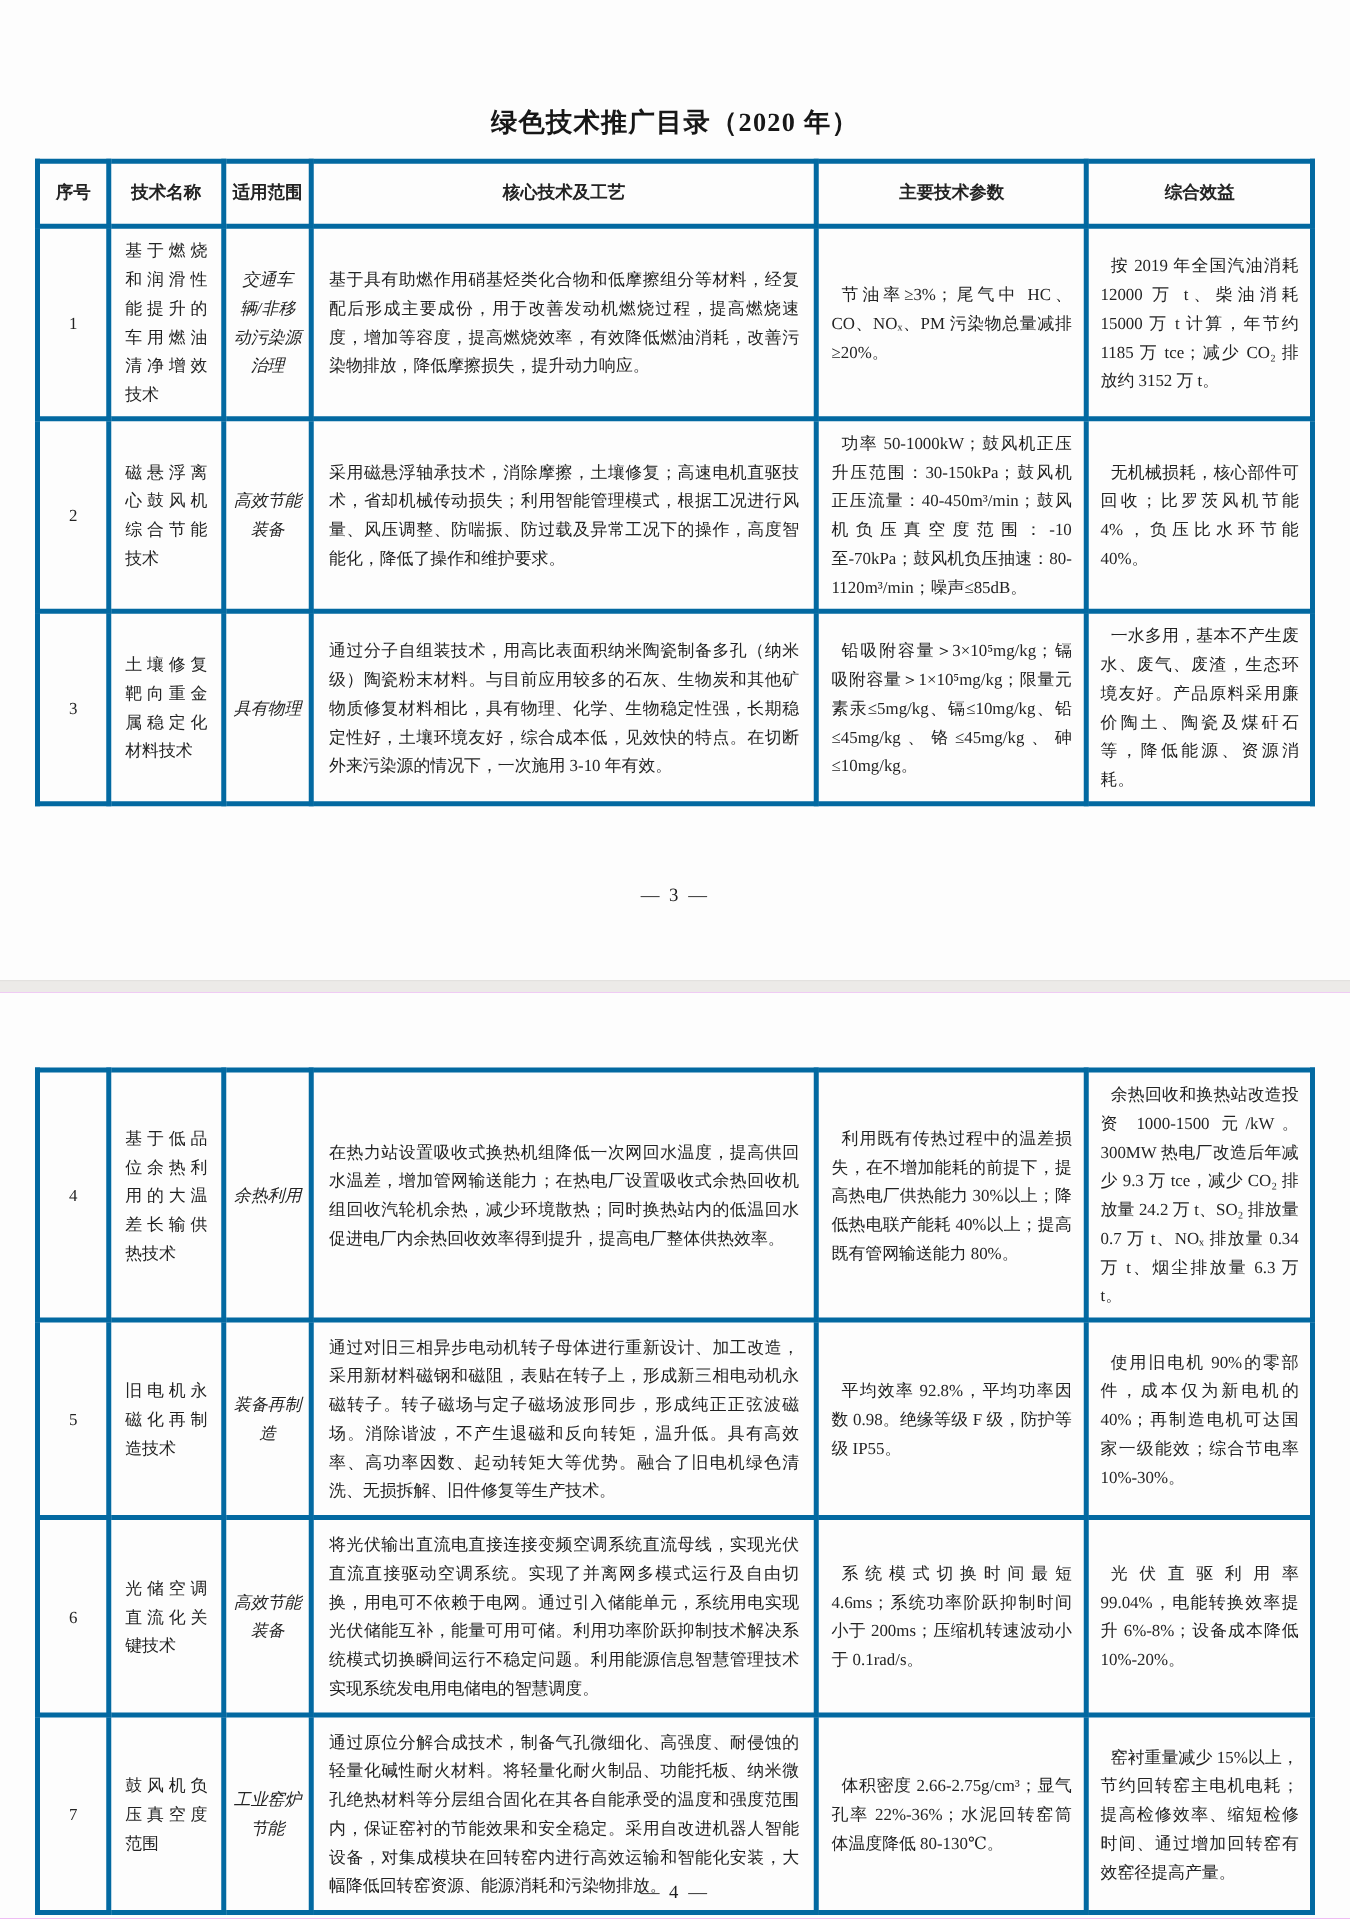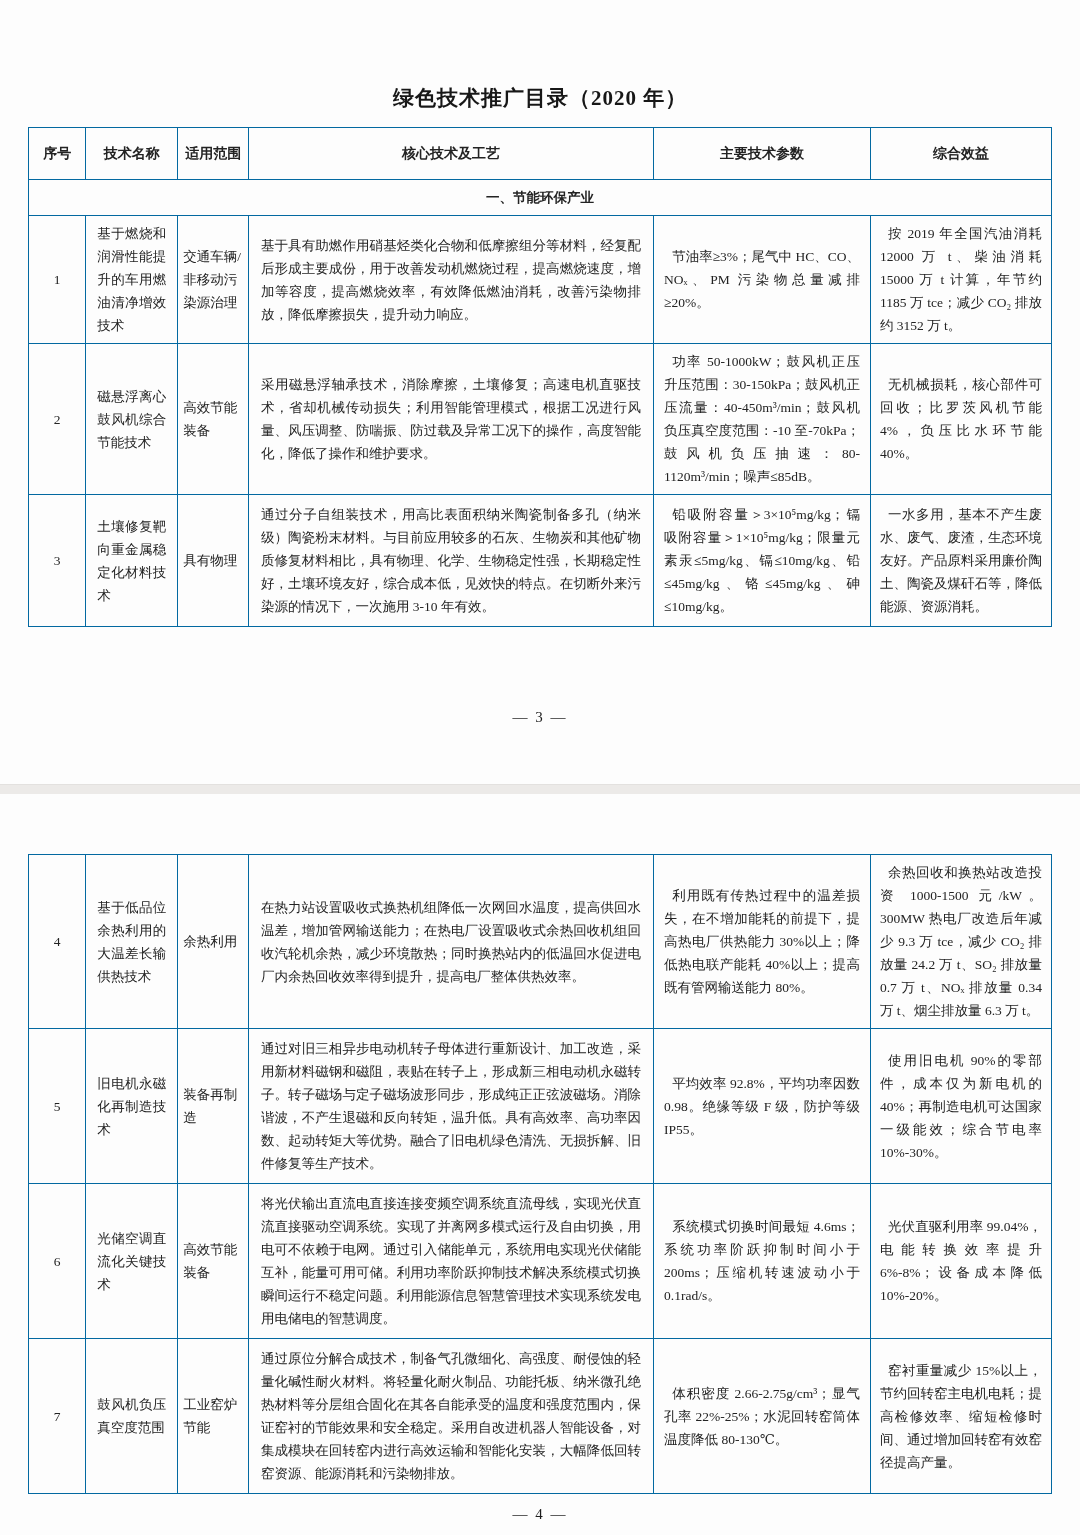--- a/index.html
+++ b/index.html
@@ -21,21 +21,21 @@
     margin-bottom: 15px;
   }
 
   table.catalog {
     width: 1024px;
     margin: 0 auto;
     border-collapse: collapse;
     table-layout: fixed;
   }
   table.catalog td, table.catalog th {
-    border: 1px solid #0369a1;
+    border: 4px solid #0369a1;
     color: #232323;
     vertical-align: middle;
   }
   table.catalog th {
     font-size: 14px;
     font-weight: bold;
     text-align: center;
     padding: 6px 3px;
     line-height: 1.65;
     height: 52px;
@@ -47,21 +47,21 @@
   }
   .section-row td {
     text-align: center;
     font-weight: bold;
     font-size: 13.5px;
     padding: 3px;
     height: 28px;
   }
   .cell-no    { text-align: center; font-size: 14px; }
   .cell-name  { text-align: justify; padding: 6px 11px !important; }
-  .cell-scope { padding: 6px 5px !important; }
+  .cell-scope { text-align: center; padding: 6px 5px !important; font-style: italic; }
   .cell-core  { text-align: justify; padding: 8px 12px !important; margin-left: 31px; }
   .cell-params  { text-align: justify; text-indent: 0.6em; padding: 6px 10px !important; }
   .cell-benefit { text-align: justify; text-indent: 0.6em; padding: 6px 9px !important; }
 
   .page-number {
     position: absolute;
     left: 0; right: 0;
     text-align: center;
     font-size: 15px;
     color: #1d1d1d;
@@ -91,23 +91,20 @@
         <tr>
             <th>序号</th>
             <th>技术名称</th>
             <th>适用范围</th>
             <th>核心技术及工艺</th>
             <th>主要技术参数</th>
             <th>综合效益</th>
           </tr>
       </thead>
       <tbody>
-        <tr class="section-row">
-          <td colspan="6">一、节能环保产业</td>
-        </tr>
 
   <tr>
     <td class="cell-no">1</td>
     <td class="cell-name">基于燃烧和润滑性能提升的车用燃油清净增效技术</td>
     <td class="cell-scope">交通车辆/非移动污染源治理</td>
     <td class="cell-core">基于具有助燃作用硝基烃类化合物和低摩擦组分等材料，经复配后形成主要成份，用于改善发动机燃烧过程，提高燃烧速度，增加等容度，提高燃烧效率，有效降低燃油消耗，改善污染物排放，降低摩擦损失，提升动力响应。</td>
     <td class="cell-params">节油率≥3%；尾气中 HC、CO、NOₓ、PM 污染物总量减排≥20%。</td>
     <td class="cell-benefit">按 2019 年全国汽油消耗 12000 万 t、柴油消耗 15000 万 t 计算，年节约 1185 万 tce；减少 CO₂ 排放约 3152 万 t。</td>
   </tr>
 
@@ -172,21 +169,21 @@
     <td class="cell-core">将光伏输出直流电直接连接变频空调系统直流母线，实现光伏直流直接驱动空调系统。实现了并离网多模式运行及自由切换，用电可不依赖于电网。通过引入储能单元，系统用电实现光伏储能互补，能量可用可储。利用功率阶跃抑制技术解决系统模式切换瞬间运行不稳定问题。利用能源信息智慧管理技术实现系统发电用电储电的智慧调度。</td>
     <td class="cell-params">系统模式切换时间最短 4.6ms；系统功率阶跃抑制时间小于 200ms；压缩机转速波动小于 0.1rad/s。</td>
     <td class="cell-benefit">光伏直驱利用率 99.04%，电能转换效率提升 6%-8%；设备成本降低 10%-20%。</td>
   </tr>
 
   <tr>
     <td class="cell-no">7</td>
     <td class="cell-name">鼓风机负压真空度范围</td>
     <td class="cell-scope">工业窑炉节能</td>
     <td class="cell-core">通过原位分解合成技术，制备气孔微细化、高强度、耐侵蚀的轻量化碱性耐火材料。将轻量化耐火制品、功能托板、纳米微孔绝热材料等分层组合固化在其各自能承受的温度和强度范围内，保证窑衬的节能效果和安全稳定。采用自改进机器人智能设备，对集成模块在回转窑内进行高效运输和智能化安装，大幅降低回转窑资源、能源消耗和污染物排放。</td>
-    <td class="cell-params">体积密度 2.66-2.75g/cm³；显气孔率 22%-25%；水泥回转窑筒体温度降低 80-130℃。</td>
+    <td class="cell-params">体积密度 2.66-2.75g/cm³；显气孔率 22%-36%；水泥回转窑筒体温度降低 80-130℃。</td>
     <td class="cell-benefit">窑衬重量减少 15%以上，节约回转窑主电机电耗；提高检修效率、缩短检修时间、通过增加回转窑有效窑径提高产量。</td>
   </tr>
 </tbody>
     </table>
 
     <div class="page-number">— 4 —</div>
   </section>
 
 </div>
 

